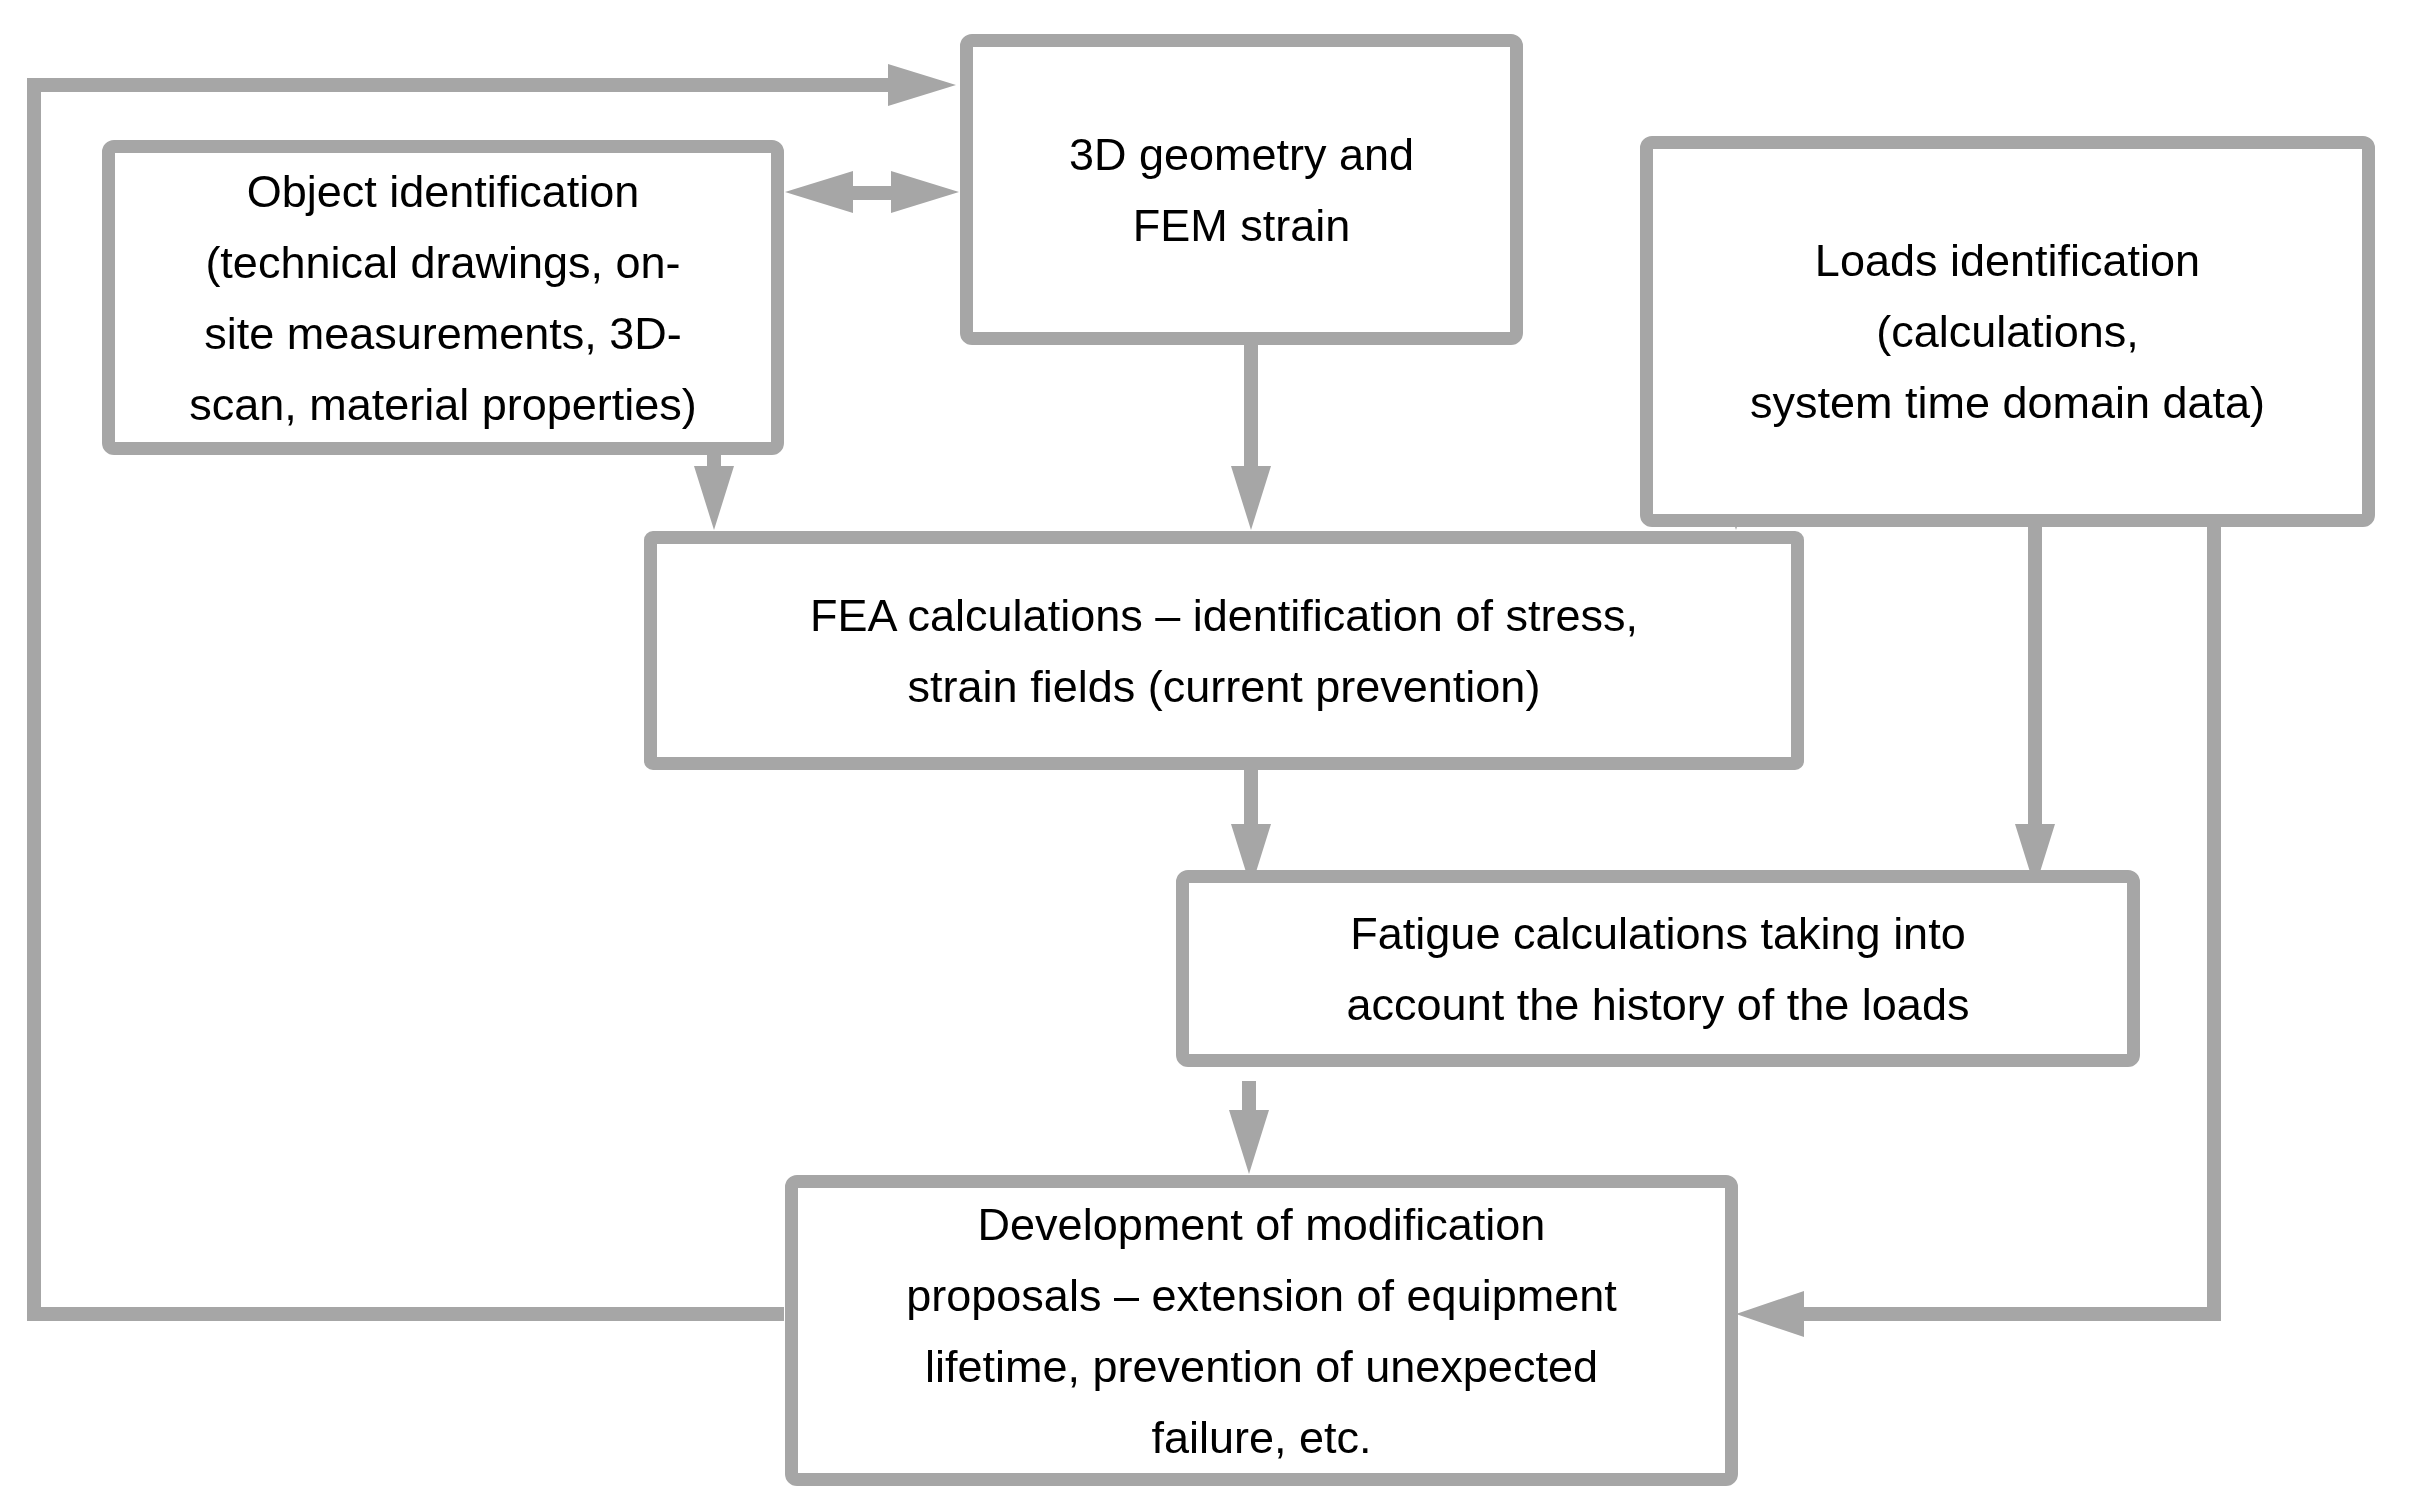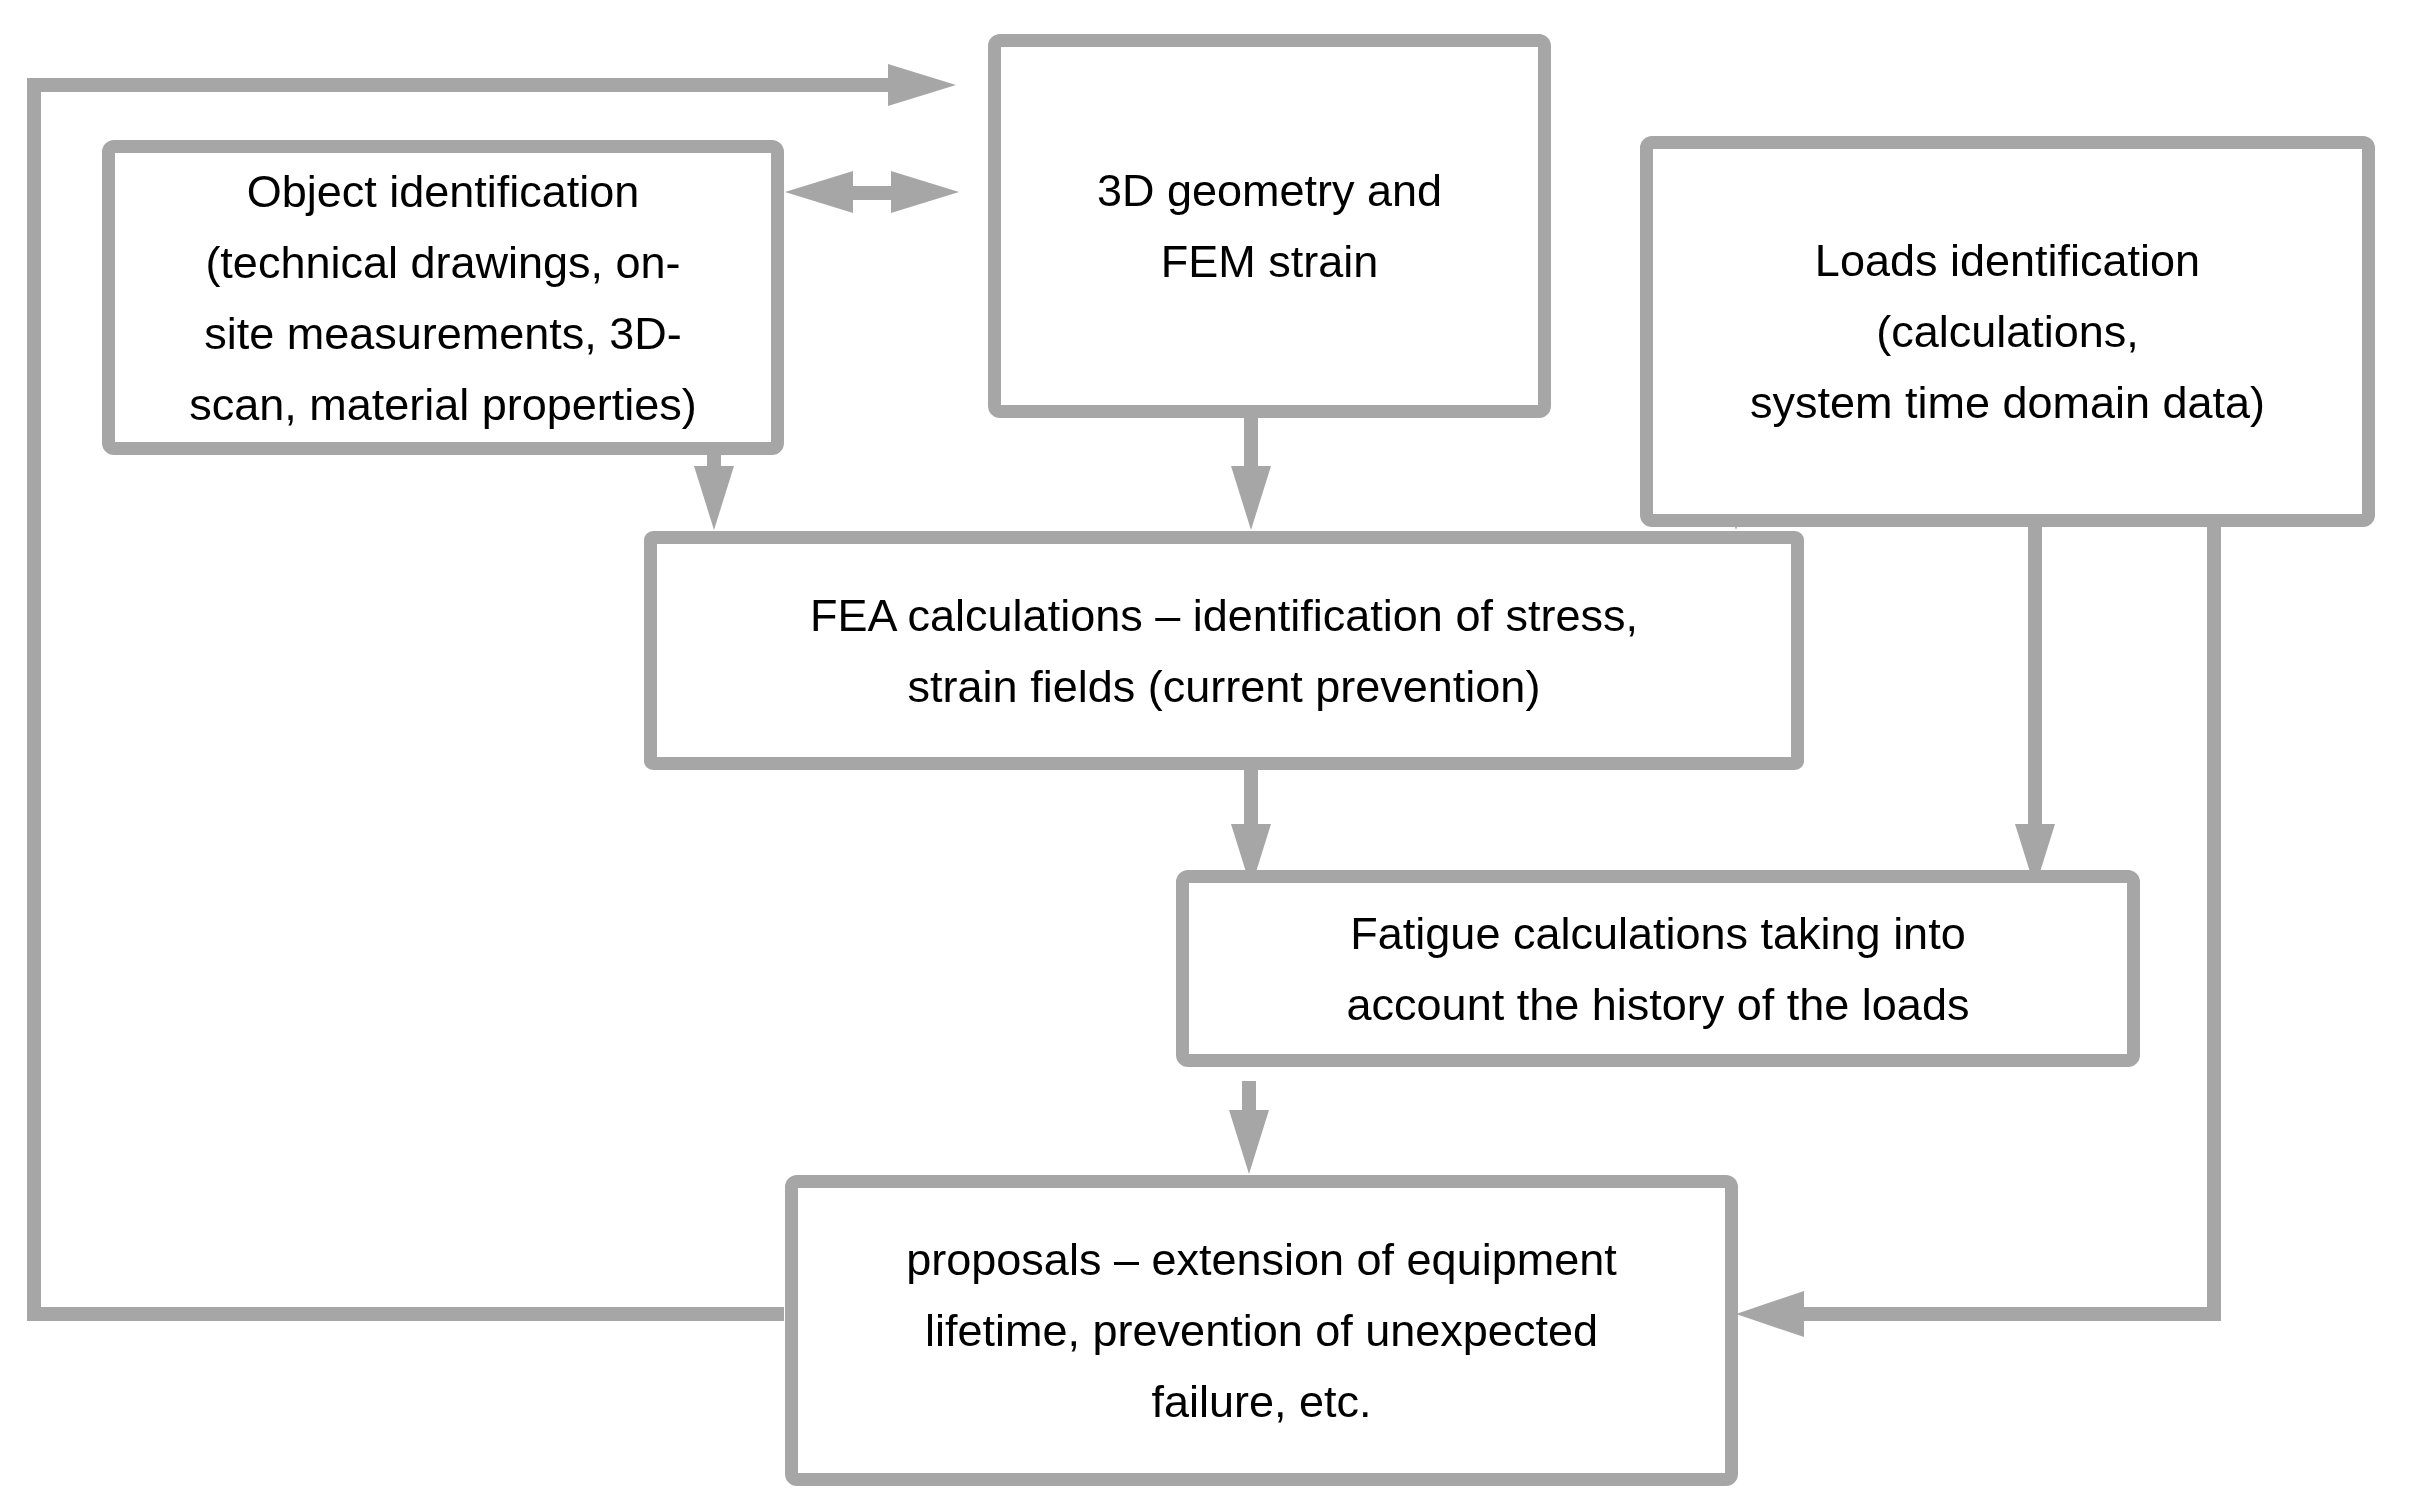--- a/index.html
+++ b/index.html
@@ -53,21 +53,21 @@
     border-bottom: 21px solid transparent;
     border-left: 68px solid #a6a6a6;
   }
   .head-left {
     border-top: 23px solid transparent;
     border-bottom: 23px solid transparent;
     border-right: 68px solid #a6a6a6;
   }
   
   #box-object      { left: 102px;  top: 140px;  width: 682px;  height: 315px; }
-  #box-geometry    { left: 960px; top: 34px;   width: 563px;  height: 384px; margin-left: 28px; }
+  #box-geometry    { left: 960px; top: 34px;   width: 563px;  height: 311px; }
   #box-loads       { left: 1640px; top: 136px;  width: 735px;  height: 391px; }
   #box-fea         { left: 644px;  top: 531px;  width: 1160px; height: 239px; border-radius: 9px; }
   #box-fatigue     { left: 1176px; top: 870px; width: 964px; height: 197px; }
   #box-development { left: 785px; top: 1175px; width: 953px; height: 311px; }
 </style>
 </head>
 <body>
 
 <div id="canvas">
 
@@ -124,19 +124,20 @@
     <div class="line">FEA calculations – identification of stress,</div>
     <div class="line">strain fields (current prevention)</div>
   </div>
 
   <div class="box" id="box-fatigue">
     <div class="line">Fatigue calculations taking into</div>
     <div class="line">account the history of the loads</div>
   </div>
 
   <div class="box" id="box-development">
+    <div class="line">Development of modification</div>
     <div class="line">proposals – extension of equipment</div>
     <div class="line">lifetime, prevention of unexpected</div>
     <div class="line">failure, etc.</div>
   </div>
 
 </div>
 
 
 </body></html>

